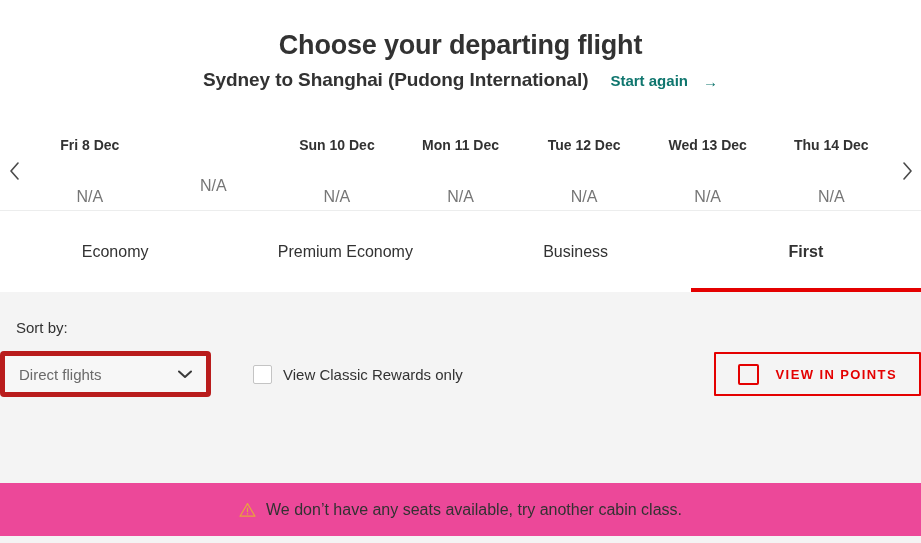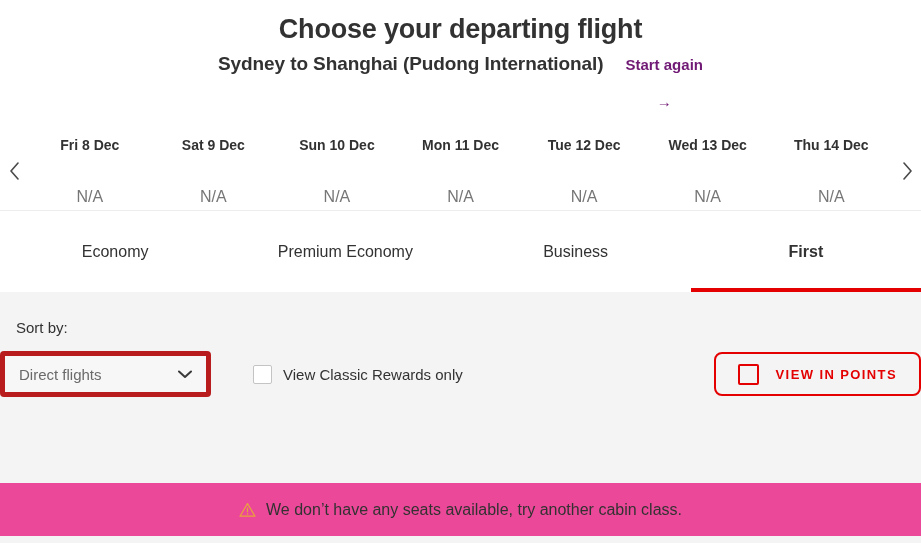--- a/index.html
+++ b/index.html
@@ -14,21 +14,21 @@
     background: #ffffff;
     font-family: "Liberation Sans", sans-serif;
     color: #323232;
     -webkit-font-smoothing: antialiased;
   }
 
   .page { position: relative; width: 921px; height: 543px; background: #ffffff; }
 
   
   .header {
-    padding-top: 8px;
+    padding-top: 24px;
     text-align: center;
     background: #ffffff;
   }
   .page-title {
     font-size: 27px;
     font-weight: bold;
     letter-spacing: -0.2px;
     color: #323232;
     margin: 0;
     line-height: 42px;
@@ -42,28 +42,27 @@
   }
   .route-text {
     font-size: 19px;
     font-weight: bold;
     color: #323232;
     letter-spacing: -0.1px;
   }
   .start-again {
     font-size: 15px;
     font-weight: bold;
-    color: #701a75;
+    color: #0f766e;
     text-decoration: none;
     white-space: nowrap;
     display: inline-flex;
     align-items: center;
     gap: 15px;
     cursor: pointer;
-    flex-direction: column;
   }
   .start-again .arrow { font-size: 15px; line-height: 1; }
 
   
   .date-strip {
     position: absolute;
     top: 131px;
     left: 0;
     width: 921px;
     height: 80px;
@@ -210,21 +209,21 @@
   .checkbox-label {
     font-size: 15px;
     color: #323232;
     white-space: nowrap;
   }
   .spacer { flex: 1 1 auto; }
   .points-btn {
     flex: 0 0 auto;
     height: 44px;
     border: 2px solid #e40000;
-    border-radius: 8px;
+    border-radius: 1px;
     background: transparent;
     display: flex;
     align-items: center;
     gap: 17px;
     padding: 0 22px;
     cursor: pointer;
   }
   .points-box {
     width: 21px;
     height: 21px;
@@ -292,21 +291,20 @@
       <svg width="11" height="18" viewBox="0 0 11 18" aria-hidden="true">
         <polyline points="9,1 2,9 9,17" fill="none" stroke="#4a4a4a" stroke-width="1.6" stroke-linecap="round" stroke-linejoin="round"></polyline>
       </svg>
     </div>
     <div class="dates">
       <div class="date-cell">
         <div class="date-label">Fri 8 Dec</div>
         <div class="date-price">N/A</div>
       </div>
       <div class="date-cell">
-        <div class="date-label">Sat 9 Dec</div>
         <div class="date-price">N/A</div>
       </div>
       <div class="date-cell">
         <div class="date-label">Sun 10 Dec</div>
         <div class="date-price">N/A</div>
       </div>
       <div class="date-cell">
         <div class="date-label">Mon 11 Dec</div>
         <div class="date-price">N/A</div>
       </div>

